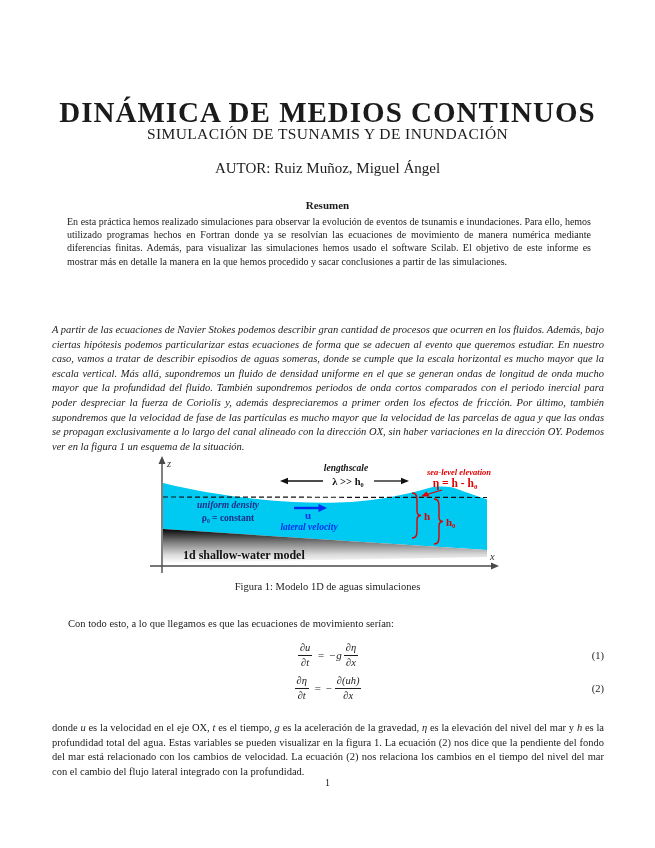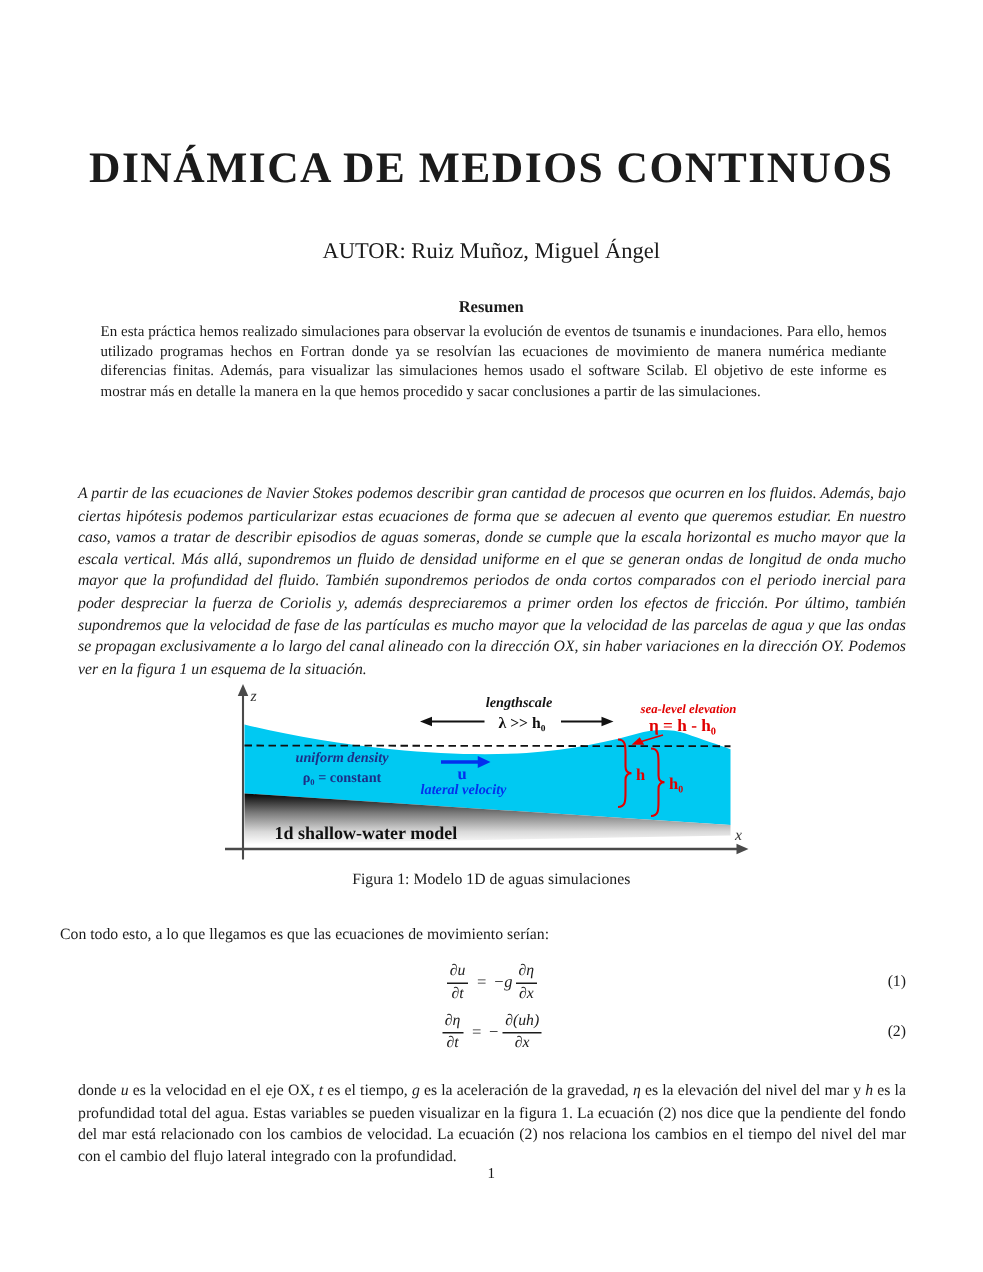--- a/index.html
+++ b/index.html
@@ -17,21 +17,21 @@
   .abstract-heading { position:absolute; top:199px; left:0; width:655px; text-align:center;
     font-size:11px; font-weight:bold; }
   .abstract-body { position:absolute; top:215px; left:67px; width:524px;
     font-size:10px; line-height:13.2px; text-align:justify; }
 
   .section-heading { position:absolute; top:295px; left:52px; font-size:17px; font-weight:bold; }
   .section-heading .sec-num { display:inline-block; width:32px; }
 
   .body-par { font-size:10.5px; line-height:14.6px; text-align:justify; }
   .p1 { position:absolute; top:323px; left:52px; width:552px;font-style:italic; }
-  .intro-line { position:absolute; top:617px; left:40px; width:552px; text-align:left; }
+  .intro-line { position:absolute; top:617px; left:68px; width:552px; text-align:left; }
   .p2 { position:absolute; top:721px; left:52px; width:552px; }
   .it { font-style:italic; }
 
   .figure-wrap { position:absolute; top:453px; left:146px; width:362px; height:124px; }
   .figure-caption { position:absolute; top:581px; left:0; width:655px; text-align:center; font-size:10.5px; }
 
   .equation { position:absolute; left:52px; width:552px; height:30px;
     display:flex; align-items:center; justify-content:center; font-size:11px; }
   .eq-1 { top:640px; }
   .eq-2 { top:673px; }
@@ -48,20 +48,21 @@
   .page-number { position:absolute; top:777px; left:0; width:655px; text-align:center; font-size:10px; }
 
   svg text { font-family:"Liberation Serif","DejaVu Serif","DejaVu Sans",serif; }
 </style>
 </head>
 <body>
 
 <div class="page">
 
   <h1 class="doc-title">DINÁMICA DE MEDIOS CONTINUOS</h1>
+  <div class="doc-subtitle">SIMULACIÓN DE TSUNAMIS Y DE INUNDACIÓN</div>
   <div class="doc-author">AUTOR: Ruiz Muñoz, Miguel Ángel</div>
 
   <div class="abstract-heading">Resumen</div>
   <p class="abstract-body">En esta práctica hemos realizado simulaciones para observar la evolución de eventos de tsunamis e inundaciones. Para ello, hemos utilizado programas hechos en Fortran donde ya se resolvían las ecuaciones de movimiento de manera numérica mediante diferencias finitas. Además, para visualizar las simulaciones hemos usado el software Scilab. El objetivo de este informe es mostrar más en detalle la manera en la que hemos procedido y sacar conclusiones a partir de las simulaciones.</p>
 
 
   <p class="body-par p1">A partir de las ecuaciones de Navier Stokes podemos describir gran cantidad de procesos que ocurren en los fluidos. Además, bajo ciertas hipótesis podemos particularizar estas ecuaciones de forma que se adecuen al evento que queremos estudiar. En nuestro caso, vamos a tratar de describir episodios de aguas someras, donde se cumple que la escala horizontal es mucho mayor que la escala vertical. Más allá, supondremos un fluido de densidad uniforme en el que se generan ondas de longitud de onda mucho mayor que la profundidad del fluido. También supondremos periodos de onda cortos comparados con el periodo inercial para poder despreciar la fuerza de Coriolis y, además despreciaremos a primer orden los efectos de fricción. Por último, también supondremos que la velocidad de fase de las partículas es mucho mayor que la velocidad de las parcelas de agua y que las ondas se propagan exclusivamente a lo largo del canal alineado con la dirección OX, sin haber variaciones en la dirección OY. Podemos ver en la figura 1 un esquema de la situación.</p>
 
   <div class="figure-wrap">
     <svg width="362" height="124" viewBox="0 0 362 124">

